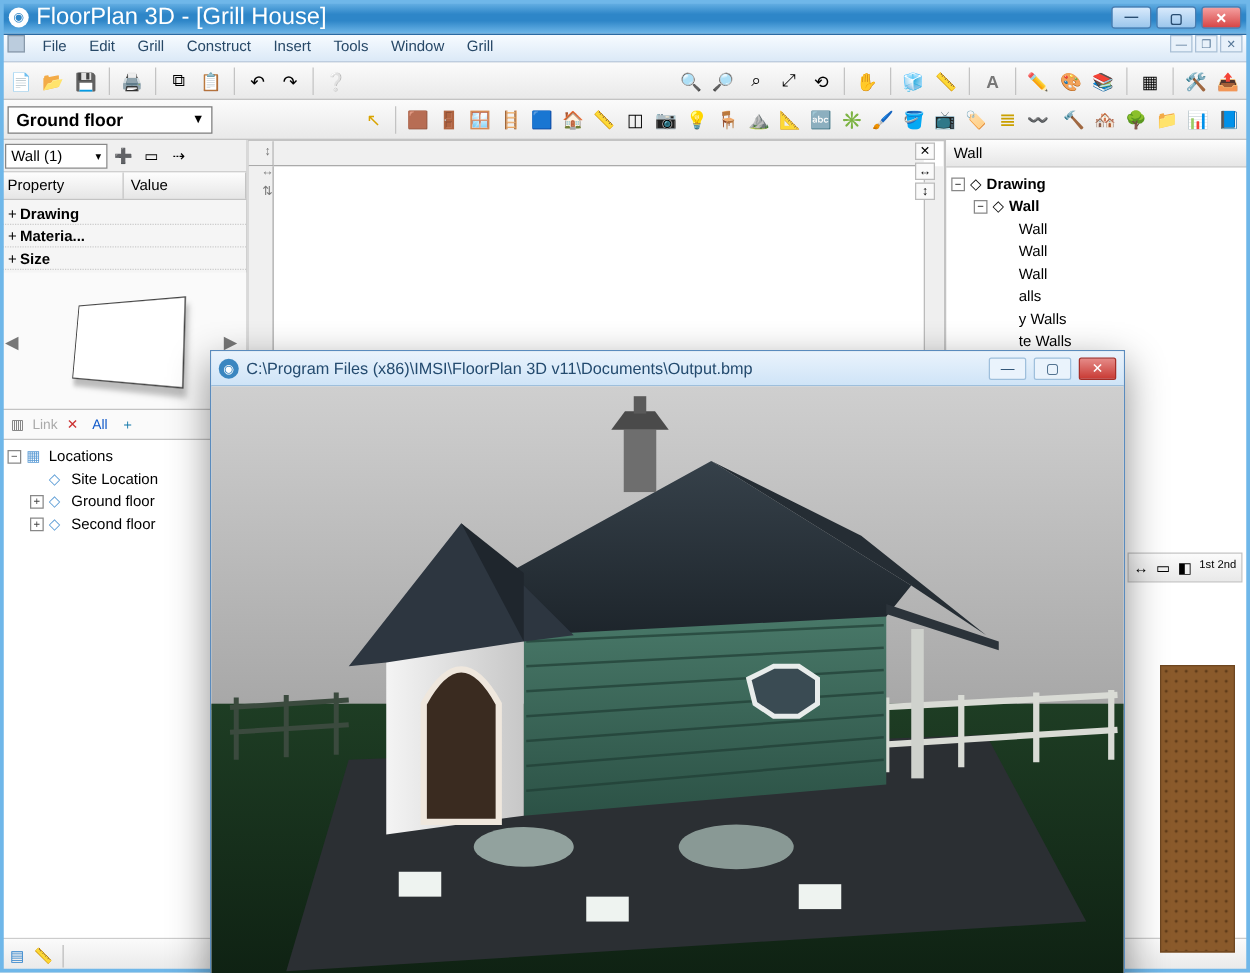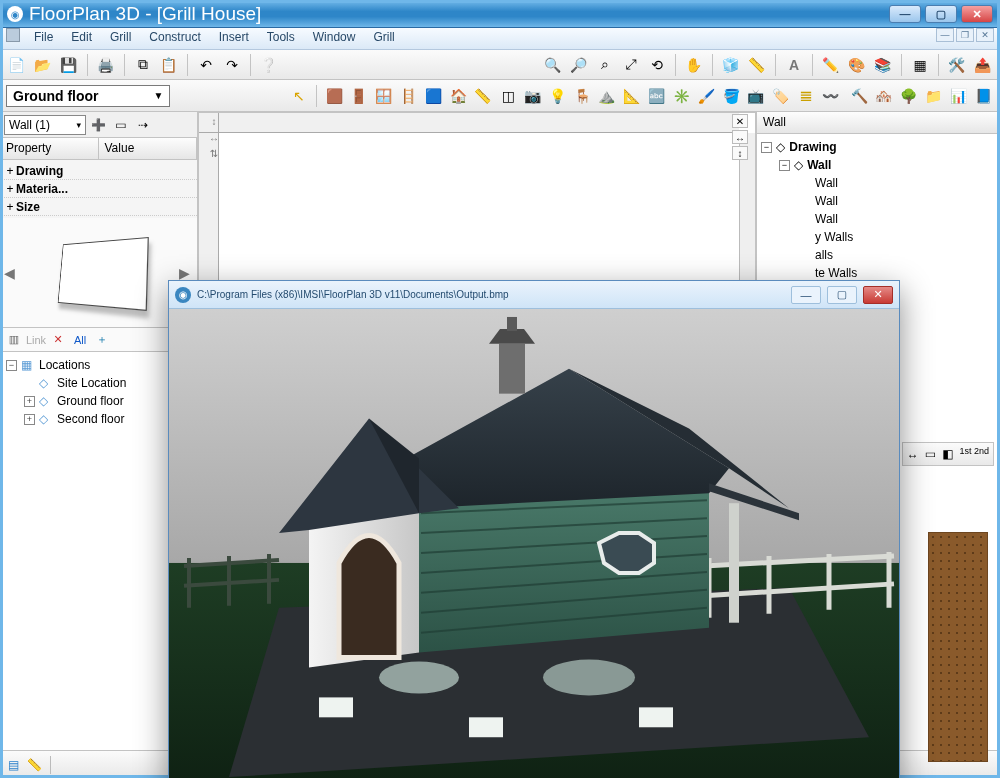--- a/index.html
+++ b/index.html
@@ -199,21 +199,21 @@
     box-shadow: 0 10px 30px rgba(0,0,0,.45);
     z-index:50;
   }
   .render-window .rtb{
     height:28px; background:linear-gradient(#eaf3fc,#cfe4f7);
     display:flex;align-items:center;padding:0 6px;gap:6px;
     color:#244b6f;
     border-bottom:1px solid #9ebfdc;
   }
   .render-window .rtb .ico{width:16px;height:16px;border-radius:50%;background:#3a86c0;color:#fff;display:flex;align-items:center;justify-content:center;font-size:10px;}
-  .render-window .rtb .ttl{flex:1;font-size:10px;}
+  .render-window .rtb .ttl{flex:1;font-size:13px;}
   .render-window .rtb .wbtn{width:30px;height:18px;border:1px solid #9ebfdc;background:#eaf3fc;border-radius:2px;display:flex;align-items:center;justify-content:center;font-size:11px;}
   .render-window .rtb .wbtn.close{background:linear-gradient(#e58a87,#c83a34);color:#fff;border-color:#a52e28;}
 
   .render-canvas{position:absolute;left:0;right:0;top:28px;bottom:0;}
   .render-canvas svg{width:100%;height:100%;display:block;}
 
   
   .texture-swatch{
     position:absolute; right:12px; top:420px; width:60px; height:230px;
     background: #8a5a2b;
@@ -448,24 +448,24 @@
       <div class="row ind3">
           <span>Wall</span>
         </div>
       <div class="row ind3">
           <span>Wall</span>
         </div>
       <div class="row ind3">
           <span>Wall</span>
         </div>
       <div class="row ind3">
+          <span>alls</span>
+        </div>
+      <div class="row ind3">
           <span>y Walls</span>
-        </div>
-      <div class="row ind3">
-          <span>alls</span>
         </div>
       <div class="row ind3">
           <span>te Walls</span>
         </div>
       <div class="row ind3">
           <span>e Walls</span>
         </div>
     </div>
   </div>
 

